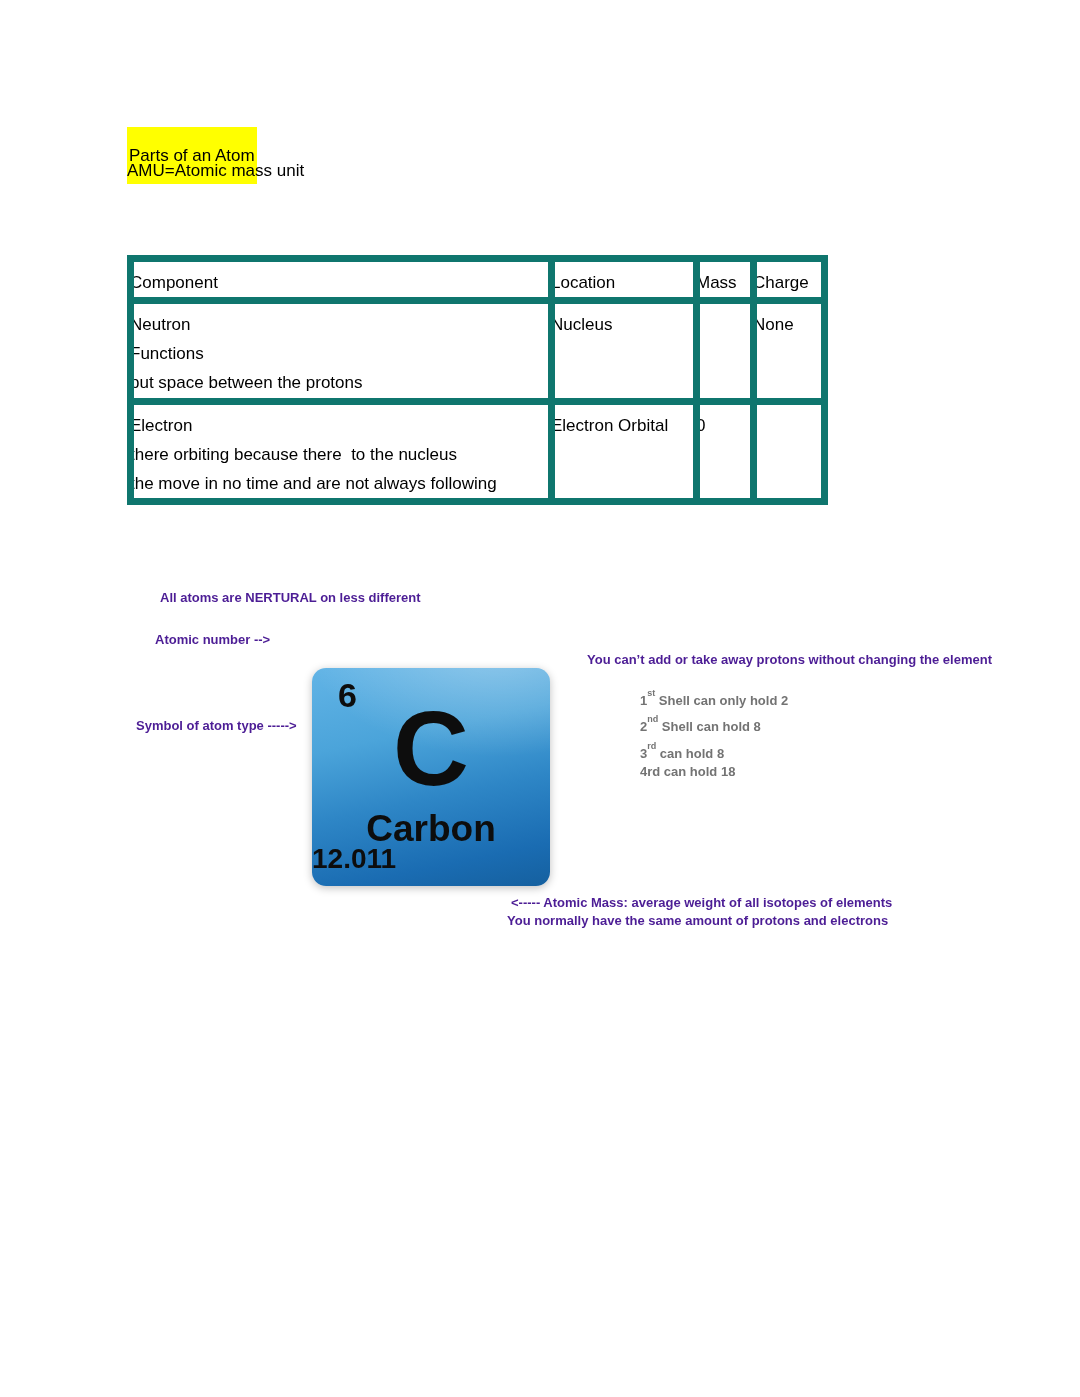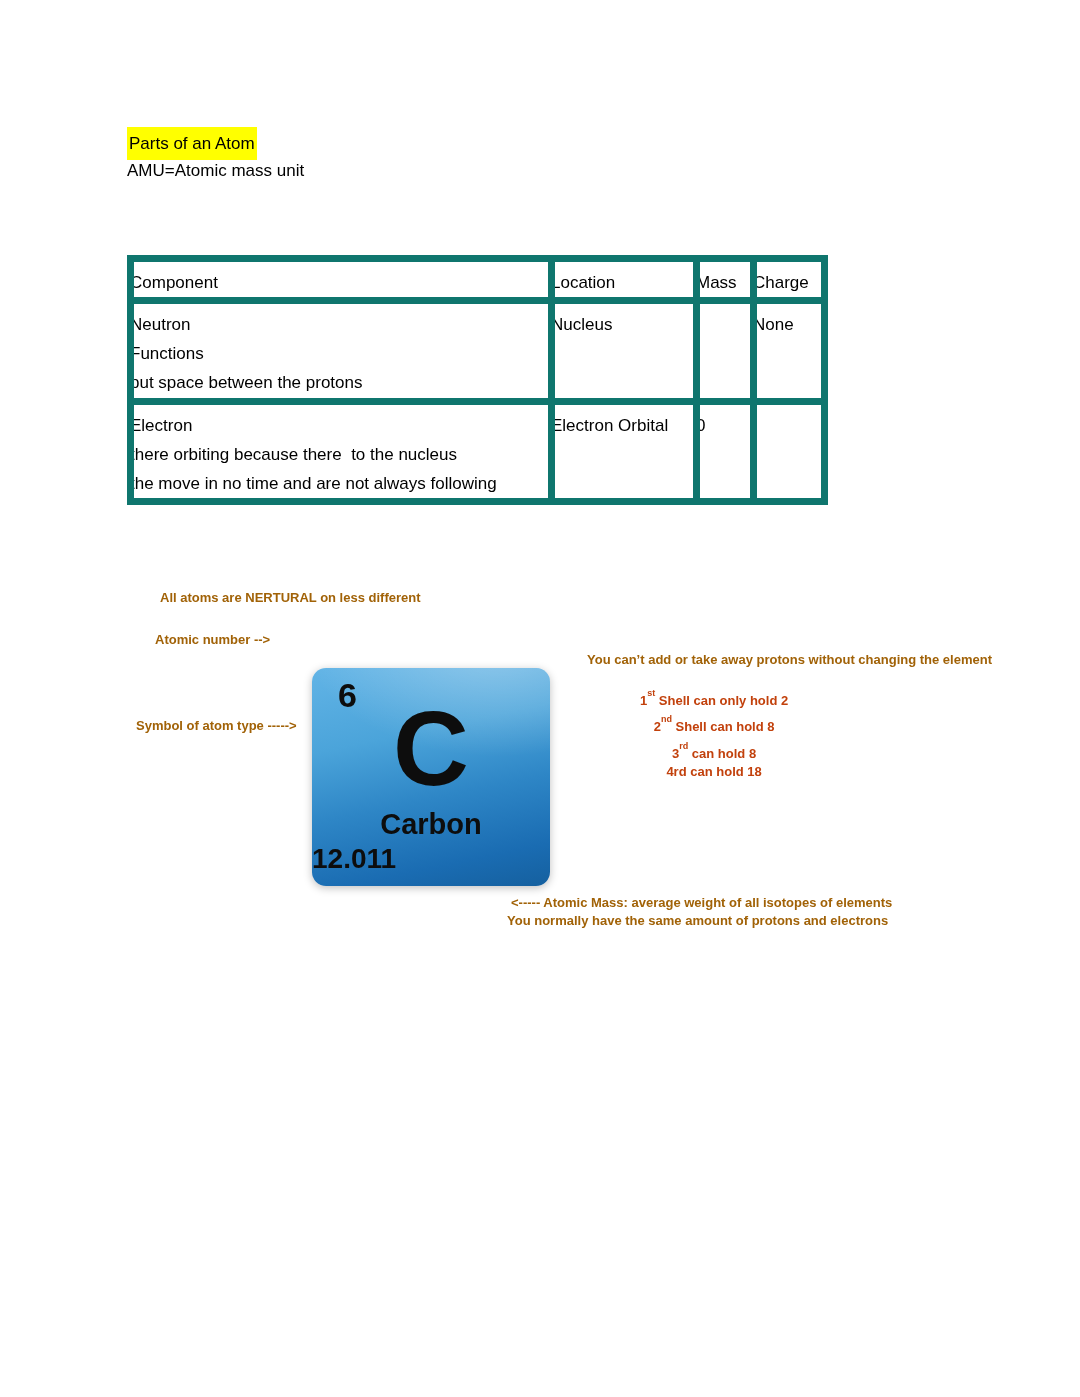--- a/index.html
+++ b/index.html
@@ -3,70 +3,70 @@
 <meta charset="utf-8">
 <style>
   * { margin:0; padding:0; box-sizing:border-box; }
   html,body { background:#ffffff; }
   .page {
     position:relative; width:1080px; height:1397px; background:#ffffff;
     font-family:"Liberation Sans", sans-serif; color:#000; overflow:hidden;
   }
   .title-highlight {
     position:absolute; left:127px; top:127px;
-    background:#ffff00; font-size:17px; line-height:23px; padding:5px 2px;
+    background:#ffff00; font-size:17px; line-height:23px; padding:17px 2px;
   }
   .subtitle { position:absolute; left:127px; top:160px; font-size:17px; line-height:22px; }
 
   
   .atom-table {
     position:absolute; left:127px; top:255px;
     border-collapse:collapse; table-layout:fixed; width:694px;
   }
   .atom-table td {
     border:7px solid #0f766e; vertical-align:top;
     padding:6px 0 0 0; overflow:hidden;
     font-size:17px; line-height:29px;
   }
   col.c1{width:421px} col.c2{width:145px} col.c3{width:57px} col.c4{width:71px}
   tr.r-head{height:42px} tr.r1{height:42px} tr.r2{height:101px} tr.r3{height:100px}
   .clip { margin-left:-4px; white-space:pre; }
   .noclip { margin-left:2px; white-space:pre; }
 
   
-  .note { position:absolute; font-size:13px; font-weight:700; color:#a16207; line-height:15px; white-space:pre; }
+  .note { position:absolute; font-size:13px; font-weight:700; color:#4c1d95; line-height:15px; white-space:pre; }
   .n-neutral { left:160px; top:590px; }
   .n-protons { left:587px; top:605px;margin-top:47px; }
   .n-atomicnum { left:155px; top:632px; }
   .n-symbol { left:136px; top:718px; }
   .n-atomicmass { left:511px; top:895px; }
   .n-pe { left:507px; top:913px; }
 
   
   .shells { position:absolute; left:640px; top:690px; }
-  .shell-line { font-size:13px; font-weight:700; color:#c2410c; line-height:15px; margin-bottom:8px;text-align:center; }
+  .shell-line { font-size:13px; font-weight:700; color:#737373; line-height:15px; margin-bottom:8px; }
   .shell-line:nth-child(3){ margin-bottom:0; }
   .shell-line sup { font-size:9px; position:relative; top:-4px; }
 
   
   .element-tile {
     position:absolute; left:312px; top:668px; width:238px; height:218px;
     border-radius:14px;
     background:linear-gradient(168deg, #62b4e6 0%, #4ba4da 32%, #2e86c6 58%, #1a6cb2 84%, #15609f 100%);
     box-shadow:0 2px 8px rgba(0,0,0,0.25);
     overflow:hidden;
   }
   .element-tile::after {
     content:""; position:absolute; inset:0; border-radius:inherit;
     background:radial-gradient(130% 85% at 78% -12%, rgba(255,255,255,0.35), rgba(255,255,255,0) 62%);
     pointer-events:none;
   }
   .atomic-number { position:absolute; left:26px; top:8px; font-size:34px; font-weight:700; color:#0d0d0d; z-index:2; }
   .el-symbol { position:absolute; left:0; right:0; top:28px; text-align:center; font-size:105px; font-weight:700; line-height:105px; color:#0d0d0d; z-index:2; }
-  .el-name { position:absolute; left:0; right:0; top:140px; text-align:center; font-size:29px; font-weight:700; color:#0d0d0d; z-index:2; }
+  .el-name { position:absolute; left:0; right:0; top:140px; text-align:center; font-size:37px; font-weight:700; color:#0d0d0d; z-index:2; }
   .el-mass { position:absolute; left:0; right:0; top:175px; font-size:28px; font-weight:700; color:#0d0d0d; z-index:2; }
 </style>
 </head>
 <body>
 
 <div class="page">
 
   <div class="title-highlight">Parts of an Atom</div>
   <div class="subtitle">AMU=Atomic mass unit</div>
 

